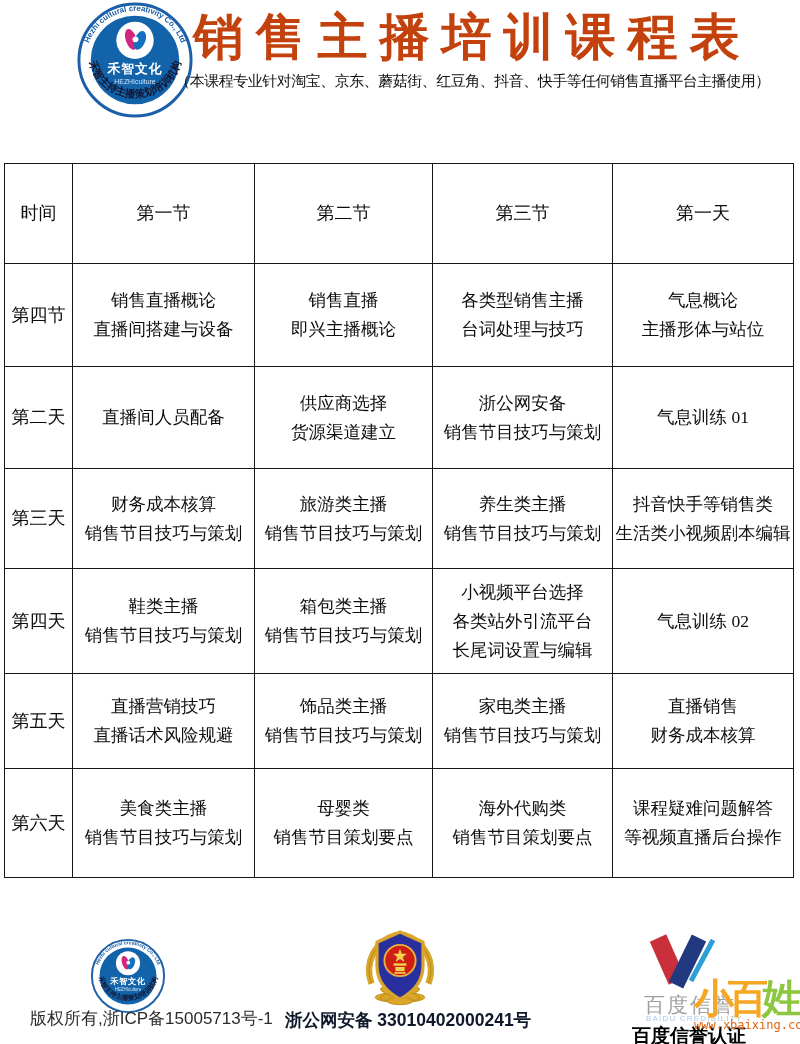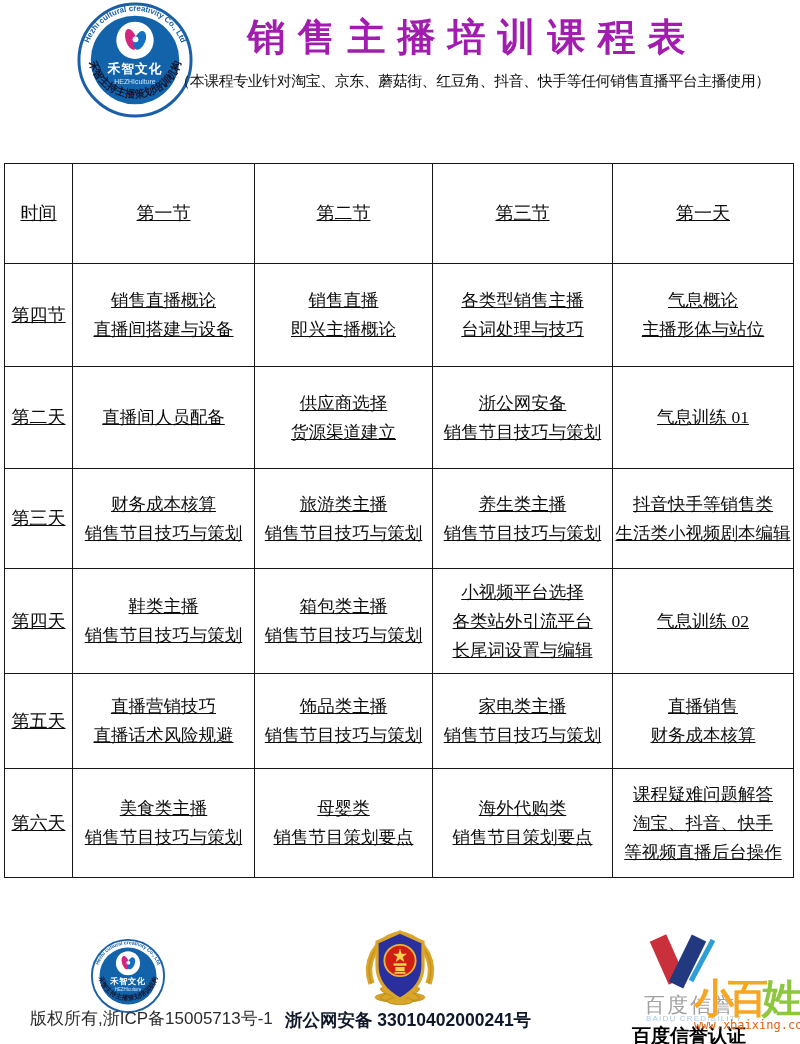--- a/index.html
+++ b/index.html
@@ -3,32 +3,32 @@
 <meta charset="utf-8">
 <style>
   html,body{margin:0;padding:0;background:#fff;}
   #page{position:relative;width:800px;height:1044px;background:#fff;overflow:hidden;
         font-family:"Liberation Serif","DejaVu Serif",serif;color:#111;}
 
   
   .logo-top{position:absolute;left:74px;top:1px;}
   .logo-foot{position:absolute;left:89px;top:938px;}
   .title-block{position:absolute;left:160px;top:8px;width:625px;text-align:center;}
-  .main-title{margin:0;font-size:38px;font-weight:bold;letter-spacing:12px;line-height:58px;color:#a21caf;white-space:nowrap;}
+  .main-title{margin:0;font-size:50px;font-weight:bold;letter-spacing:12px;line-height:58px;color:#c2410c;white-space:nowrap;}
   .sub-title{margin-top:6px;font-size:15px;letter-spacing:-0.5px;color:#111;white-space:nowrap;}
 
   
   #course-table{position:absolute;left:4px;top:163px;display:grid;
       grid-template-columns:68px 182px 178px 180px 181px;
       grid-template-rows:100px 103px 102px 100px 105px 95px 109px;
       border-top:1.5px solid #161616;border-left:1.5px solid #161616;}
   .cell{border-right:1.5px solid #161616;border-bottom:1.5px solid #161616;
       display:flex;flex-direction:column;align-items:center;justify-content:center;
       font-size:17.5px;color:#0d0d0d;background:#fff;}
-  .cell .line{line-height:29px;text-align:center;white-space:nowrap;text-decoration:underline;}
+  .cell .line{line-height:29px;text-align:center;white-space:nowrap;}
   .cell.head .line,.cell.day .line{font-size:18px;}
 
   
   .copyright{position:absolute;left:30px;top:1007px;font-family:"Liberation Sans","DejaVu Sans",sans-serif;
       font-size:17px;font-weight:500;color:#2b2b2b;}
   .police-badge{position:absolute;left:354px;top:924px;}
   .police-caption{position:absolute;left:285px;top:1008px;width:230px;text-align:center;
       font-family:"Liberation Sans","DejaVu Sans",sans-serif;font-size:17.5px;font-weight:bold;color:#0f172a;white-space:nowrap;}
   .baidu-logo{position:absolute;left:641px;top:931px;}
   .baidu-cn{position:absolute;left:644px;top:991px;font-family:"Liberation Sans",sans-serif;
@@ -196,21 +196,20 @@
       <div class="cell body">
         <div class="line">母婴类</div>
         <div class="line">销售节目策划要点</div>
       </div>
       <div class="cell body">
         <div class="line">海外代购类</div>
         <div class="line">销售节目策划要点</div>
       </div>
       <div class="cell body">
         <div class="line">课程疑难问题解答</div>
-        <div class="line">淘宝、抖音、快手</div>
         <div class="line">等视频直播后台操作</div>
       </div>
     </div>
 
   <div class="logo-foot">
     <svg width="78" height="76" viewBox="0 0 120 120">
       <circle cx="60" cy="60" r="57" fill="#ffffff" stroke="#1a5fa8" stroke-width="3"></circle>
       <circle cx="60" cy="60" r="45" fill="#1263aa"></circle>
       <circle cx="60" cy="40" r="19" fill="#ffffff"></circle>
       <ellipse cx="56" cy="39" rx="5.5" ry="11" transform="rotate(-18 56 39)" fill="#d4267e"></ellipse>

